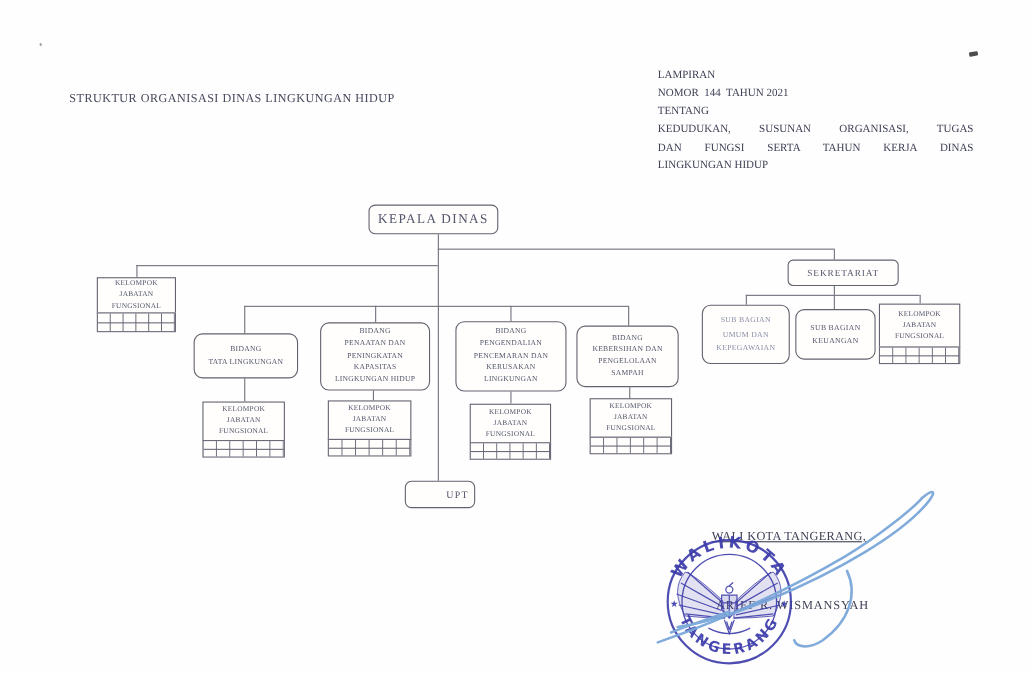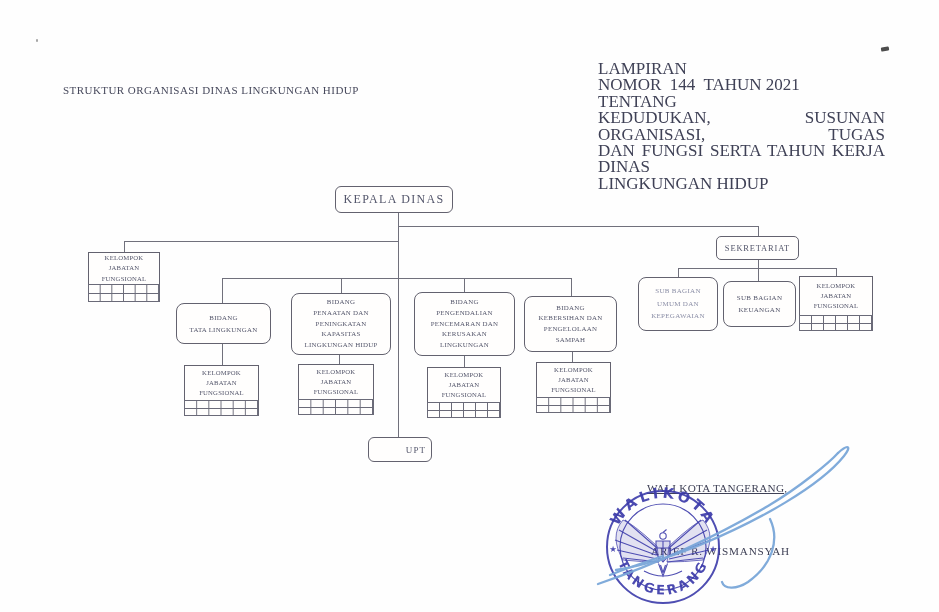--- a/index.html
+++ b/index.html
@@ -1,20 +1,20 @@
 <!DOCTYPE html>
 <html><head>
 <meta charset="utf-8">
 <style>
   html,body{margin:0;padding:0;background:#e8e8e8;}
   .page{position:relative;width:939px;height:612px;background:#fefefe;overflow:hidden;
         font-family:"Liberation Serif",serif;color:#53556a;}
   
   .doc-title{position:absolute;left:63px;top:84px;font-size:11px;letter-spacing:.45px;color:#47495c;}
-  .annex{position:absolute;left:598px;top:61px;width:287px;font-size:17px;line-height:16.4px;color:#3f4156;}
+  .annex{position:absolute;left:598px;top:61px;width:287px;font-size:10px;line-height:16.4px;color:#3f4156;}
   .annex .pre{white-space:pre;}
   .annex .just{text-align:justify;text-align-last:justify;}
   
   .nb{position:absolute;border:1.1px solid #63626f;background:#fffefd;box-sizing:border-box;
       display:flex;align-items:center;justify-content:center;text-align:center;
       white-space:pre-line;color:#54566b;}
   .rd{border-radius:8px;}
   .kepala{font-size:12px;letter-spacing:1.3px;border-radius:6px;}
   .sekre{font-size:8.5px;letter-spacing:.8px;border-radius:5px;}
   .bid{font-size:6.9px;line-height:1.55;letter-spacing:.25px;}
@@ -77,21 +77,21 @@
   <div class="vl" style="left:758px;top:268px;height:13px;"></div>
   <div class="vl" style="left:836px;top:268px;height:8px;"></div>
 
   <div class="nb kepala" style="left:335px;top:186px;width:118px;height:27px;">KEPALA DINAS</div>
 
   <div class="nb kjf" style="left:88px;top:252px;width:72px;height:33px;">KELOMPOK
 JABATAN
 FUNGSIONAL</div>
   <div class="grid" style="left:88px;top:284px;width:72px;height:18px;"></div>
 
-  <div class="nb sekre" style="left:716px;top:236px;width:83px;height:24px;">SEKRETARIAT</div>
+  <div class="nb sekre" style="left:716px;top:236px;width:101px;height:24px;">SEKRETARIAT</div>
 
   <div class="nb sub rd lite" style="left:638px;top:277px;width:80px;height:54px;">SUB BAGIAN
 UMUM DAN
 KEPEGAWAIAN</div>
   <div class="nb sub rd" style="left:723px;top:281px;width:73px;height:46px;">SUB BAGIAN
 KEUANGAN</div>
   <div class="nb kjf" style="left:799px;top:276px;width:74px;height:40px;">KELOMPOK
 JABATAN
 FUNGSIONAL</div>
   <div class="grid" style="left:799px;top:315px;width:74px;height:16px;"></div>

